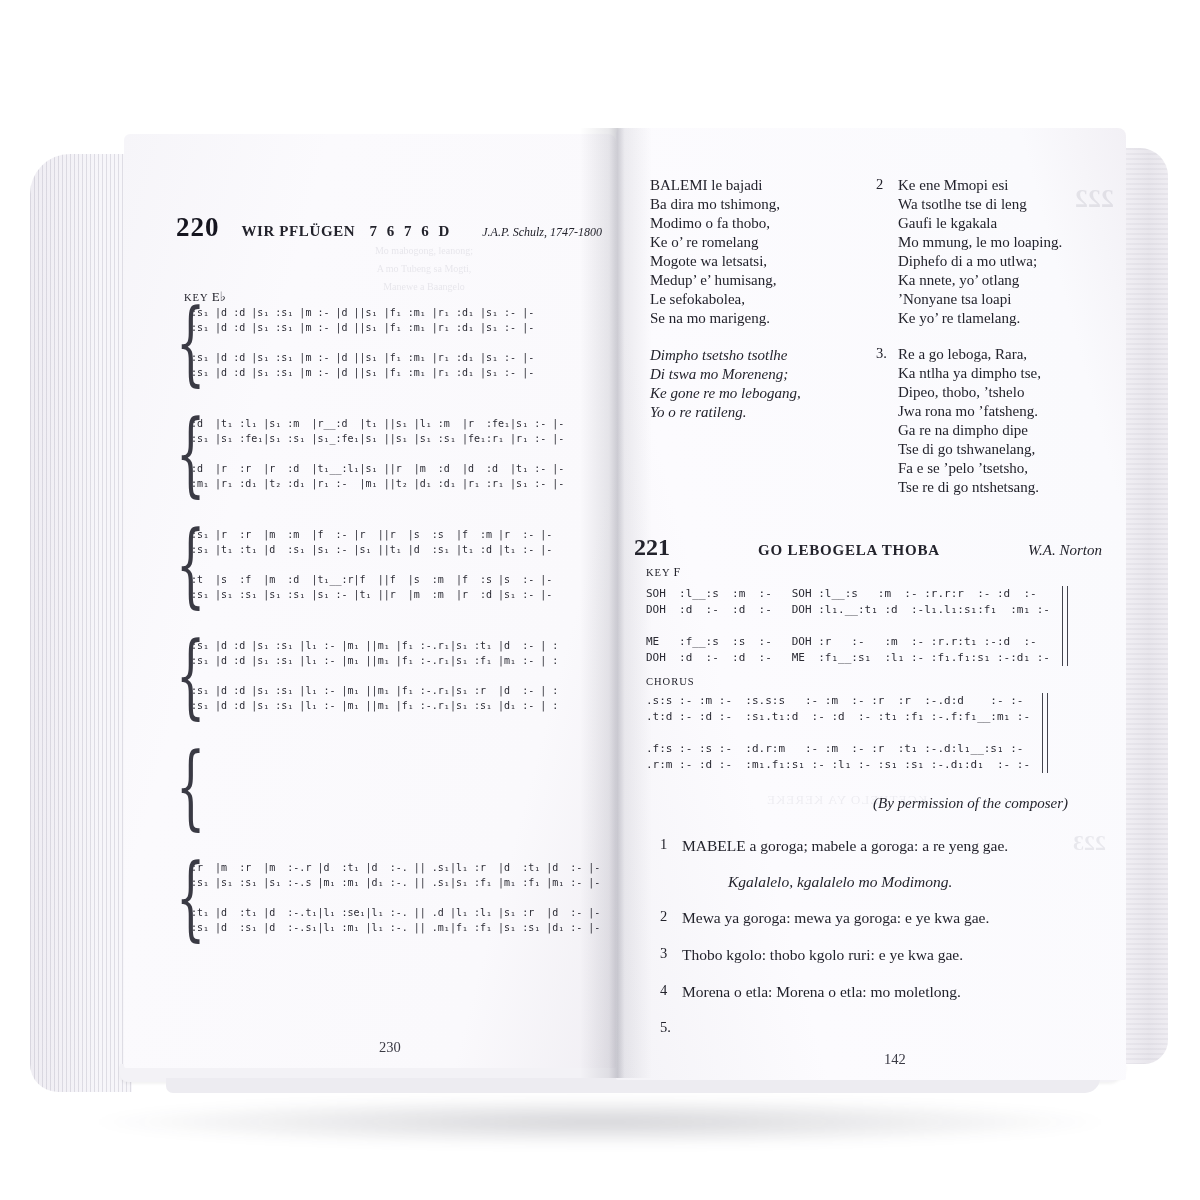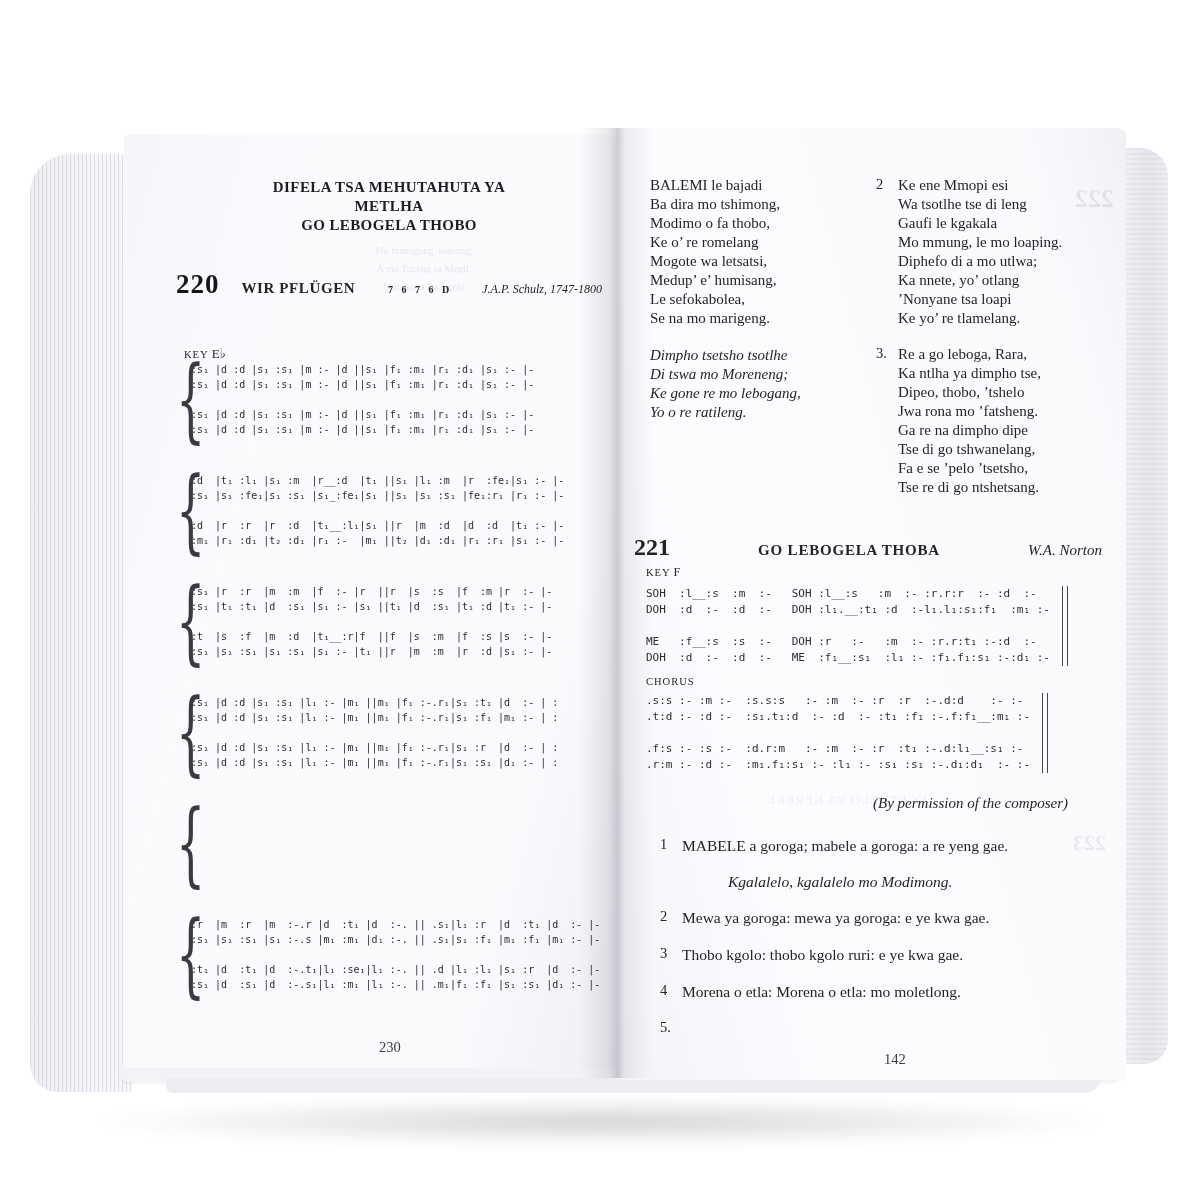--- a/index.html
+++ b/index.html
@@ -29,21 +29,21 @@
   .gutter{position:absolute;left:552px;top:16px;width:72px;height:950px;pointer-events:none;
     background:linear-gradient(90deg, rgba(40,40,62,0) 0%, rgba(40,40,62,0.10) 40%, rgba(40,40,62,0.22) 52%, rgba(40,40,62,0.08) 62%, rgba(40,40,62,0) 100%);}
   .pl-inner{position:absolute;inset:0;padding:44px 14px 0 52px;}
   .pr-inner{position:absolute;inset:0;padding:48px 18px 0 30px;}
 
   .section-title{white-space:pre-line;text-align:center;font-weight:bold;font-size:15px;
     line-height:19px;letter-spacing:0.4px;color:#1c1c26;}
   .hymn-head{display:flex;align-items:baseline;margin-top:34px;}
   .hymn-no{font-size:27px;font-weight:bold;letter-spacing:1px;color:#15151f;}
   .hymn-title{font-size:15px;font-weight:bold;letter-spacing:0.6px;margin-left:22px;}
-  .hymn-meter{font-size:10px;font-weight:bold;letter-spacing:3px;margin-left:auto;margin-right:30px;}
+  .hymn-meter{font-size:15px;font-weight:bold;letter-spacing:3px;margin-left:auto;margin-right:30px;}
   .hymn-composer{font-style:italic;font-size:12px;}
   .key-line{margin-top:46px;margin-left:8px;font-size:13px;}
   .key-label{font-size:10.5px;letter-spacing:1px;margin-top:40px;}
   .score-font{font-family:"DejaVu Sans Mono", monospace;color:#2b2b34;}
   .system{display:flex;align-items:flex-start;margin-bottom:35px;}
   .brace{font-family:"DejaVu Serif", serif;font-size:92px;line-height:76px;color:#3a3a44;
     width:15px;flex:0 0 15px;transform:scaleX(0.5);transform-origin:left center;overflow:visible;}
   .system pre{margin:0;font-size:10px;line-height:15px;white-space:pre;}
   .page-num{position:absolute;bottom:12px;font-size:14.5px;color:#3a3a44;}
   .page-num-left{left:255px;}
@@ -87,23 +87,20 @@
     <div class="stack-left"></div>
     <div class="edge-strip-1"></div>
     <div class="edge-strip-2"></div>
     <div class="fore-edge"></div>
 
     <div class="page page-left">
       <div class="ghost ghost-left">Mo mabogong, leanong;
 A mo Tubeng sa Mogti,
 Manewe a Baangelo</div>
       <div class="pl-inner">
-        <div class="section-title">DIFELA TSA MEHUTAHUTA YA
-METLHA
-GO LEBOGELA THOBO</div>
         <div class="hymn-head">
           <span class="hymn-no">220</span>
           <span class="hymn-title">WIR PFLÜGEN</span>
           <span class="hymn-meter">7 6 7 6 D</span>
           <span class="hymn-composer">J.A.P. Schulz, 1747-1800</span>
         </div>
         <div class="key-line">
           <span class="key-label">KEY</span>
           <span class="key-value">E♭</span>
         </div>

